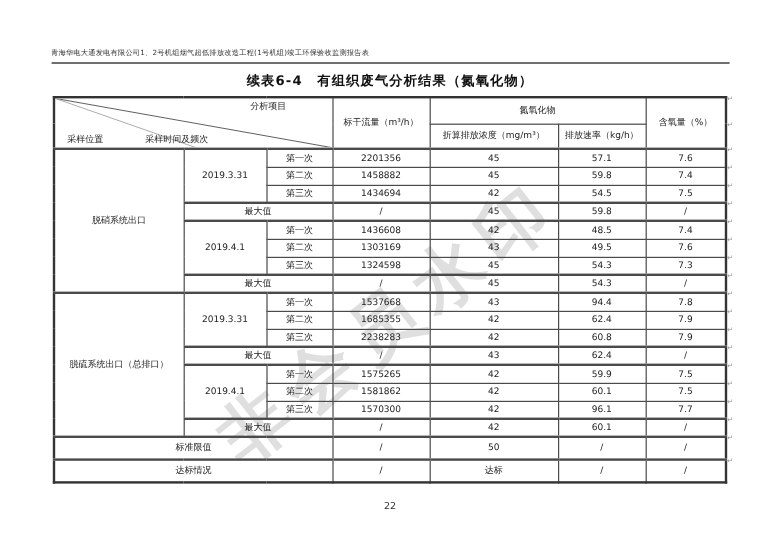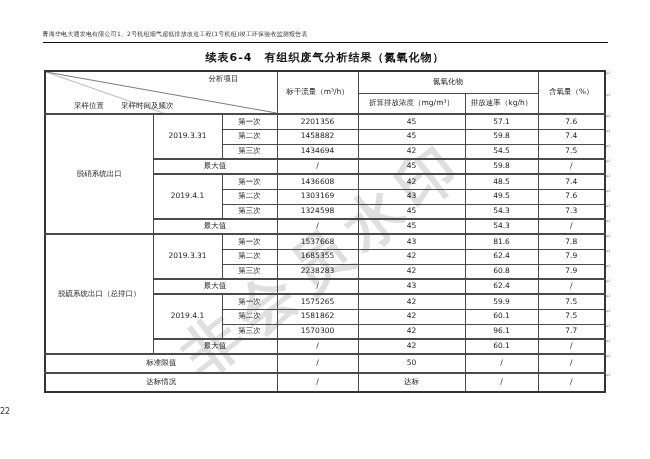--- a/index.html
+++ b/index.html
@@ -1,18 +1,18 @@
 <!DOCTYPE html>
 <html><head>
 <meta charset="utf-8">
 <style>
   * { margin:0; padding:0; box-sizing:border-box; }
   html,body { width:650px; height:459px; background:#ffffff; overflow:hidden; }
   body { font-family:"DejaVu Sans", sans-serif; color:#222; }
-  .page { width:650px; height:459px; padding-top:30px; position:relative; }
+  .page { width:650px; height:459px; padding-top:40px; position:relative; }
 
   .doc-header {
     width:565px; margin:0 auto; font-size:6px; color:#333; letter-spacing:0.2px;
     white-space:nowrap; overflow:hidden;
   }
   .header-rule { width:565px; margin:3px auto 0 auto; border-top:1.5px solid #111; }
 
   .table-title {
     text-align:center; font-size:11px; font-weight:bold; color:#111;
     margin-top:7px; letter-spacing:1px;
@@ -35,35 +35,35 @@
   tr.drow td { height:15px; }
   tr.frow td { height:19px; }
   tr.thick td { border-top-width:2px; }
   td.hdr { font-size:7.5px; }
 
   td.corner { position:relative; padding:0; }
   .corner-svg { position:absolute; left:0; top:0; width:100%; height:100%; }
   .corner-lbl { position:absolute; font-size:7.5px; color:#1c1c1c; white-space:nowrap; }
   .lbl-project  { right:38px; top:3px; }
   .lbl-time     { left:75px;  bottom:3px; }
-  .lbl-location { left:28px;  bottom:3px; }
+  .lbl-location { left:10px;  bottom:3px; }
 
   .watermark {
     position:absolute; z-index:0; left:30px; top:150px; width:500px;
     text-align:center; font-size:58px; letter-spacing:10px;
     color:rgba(185,185,185,0.45); transform:rotate(-38deg);
     pointer-events:none; white-space:nowrap; font-weight:bold;
   }
 
   .para-marks { position:absolute; left:562px; top:0; z-index:2; }
   .pm { display:block; }
   .pm::before { content:"↵"; font-size:6px; color:#9a9a9a; line-height:6px; display:block; }
   .pm-h1{height:22px;} .pm-h2{height:21px;} .pm-r{height:15px;} .pm-f{height:19px;}
 
-  .page-number { text-align:left; font-size:8px; color:#333; margin-top:14px; }
+  .page-number { text-align:center; font-size:8px; color:#333; margin-top:14px; }
 </style>
 </head>
 <body>
 
 <div class="page">
 
   <div class="doc-header">青海华电大通发电有限公司1、2号机组烟气超低排放改造工程(1号机组)竣工环保验收监测报告表</div>
   <div class="header-rule"></div>
 
   <div class="table-title">续表6-4　有组织废气分析结果（氮氧化物）</div>
@@ -163,21 +163,21 @@
         <td>54.3</td>
         <td>/</td>
       </tr>
 
       <tr class="drow thick">
         <td rowspan="8">脱硫系统出口（总排口）</td>
         <td rowspan="3">2019.3.31</td>
         <td>第一次</td>
         <td>1537668</td>
         <td>43</td>
-        <td>81.6</td>
+        <td>94.4</td>
         <td>7.8</td>
       </tr>
       <tr class="drow">
         <td>第二次</td>
         <td>1685355</td>
         <td>42</td>
         <td>62.4</td>
         <td>7.9</td>
       </tr>
       <tr class="drow">

